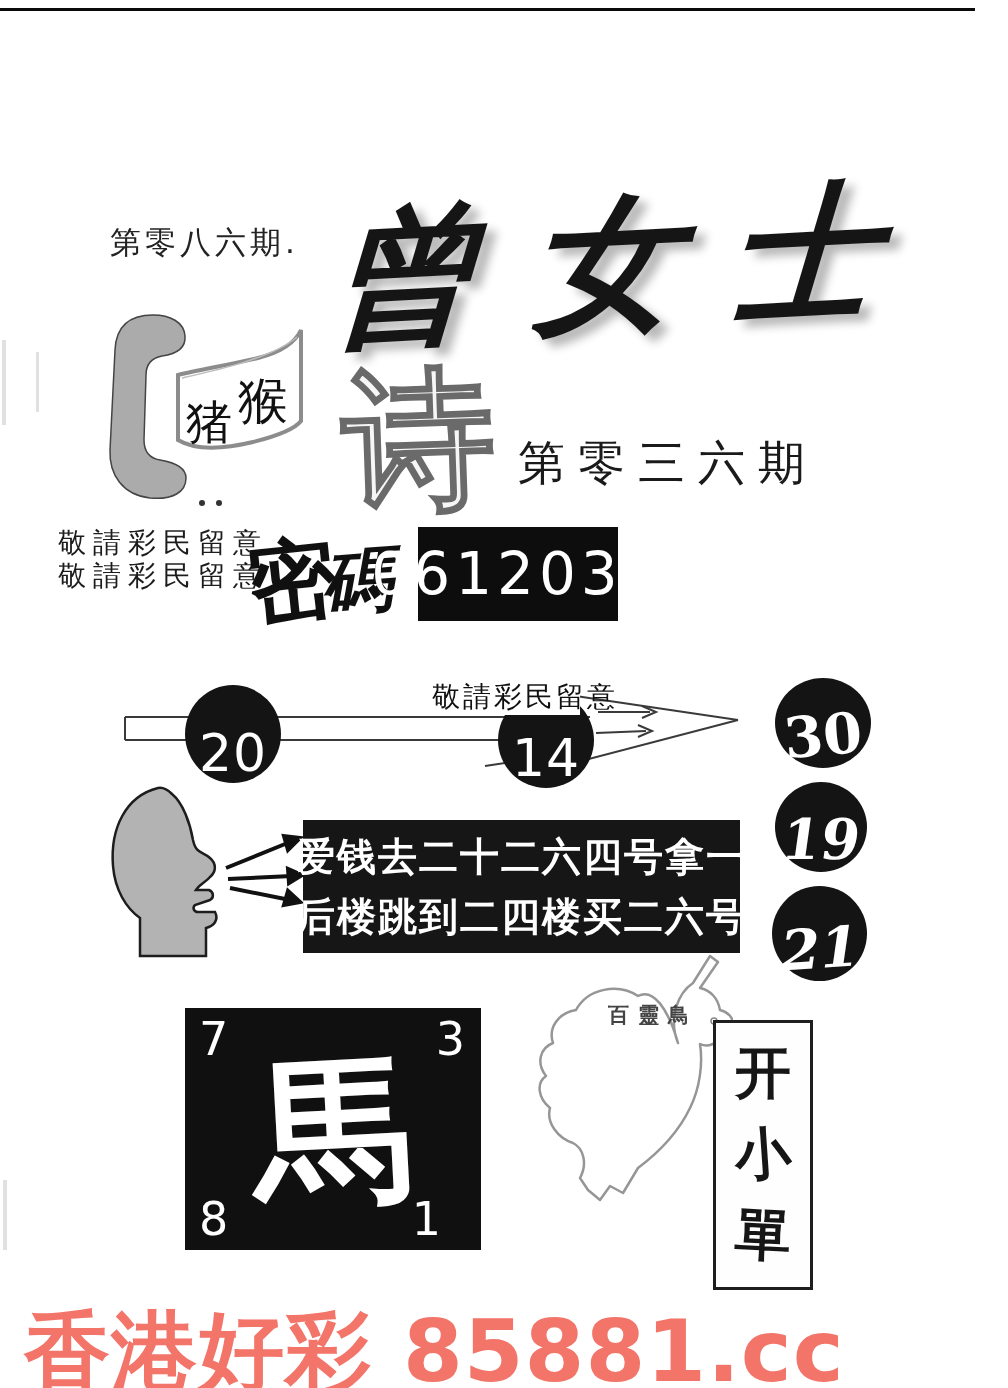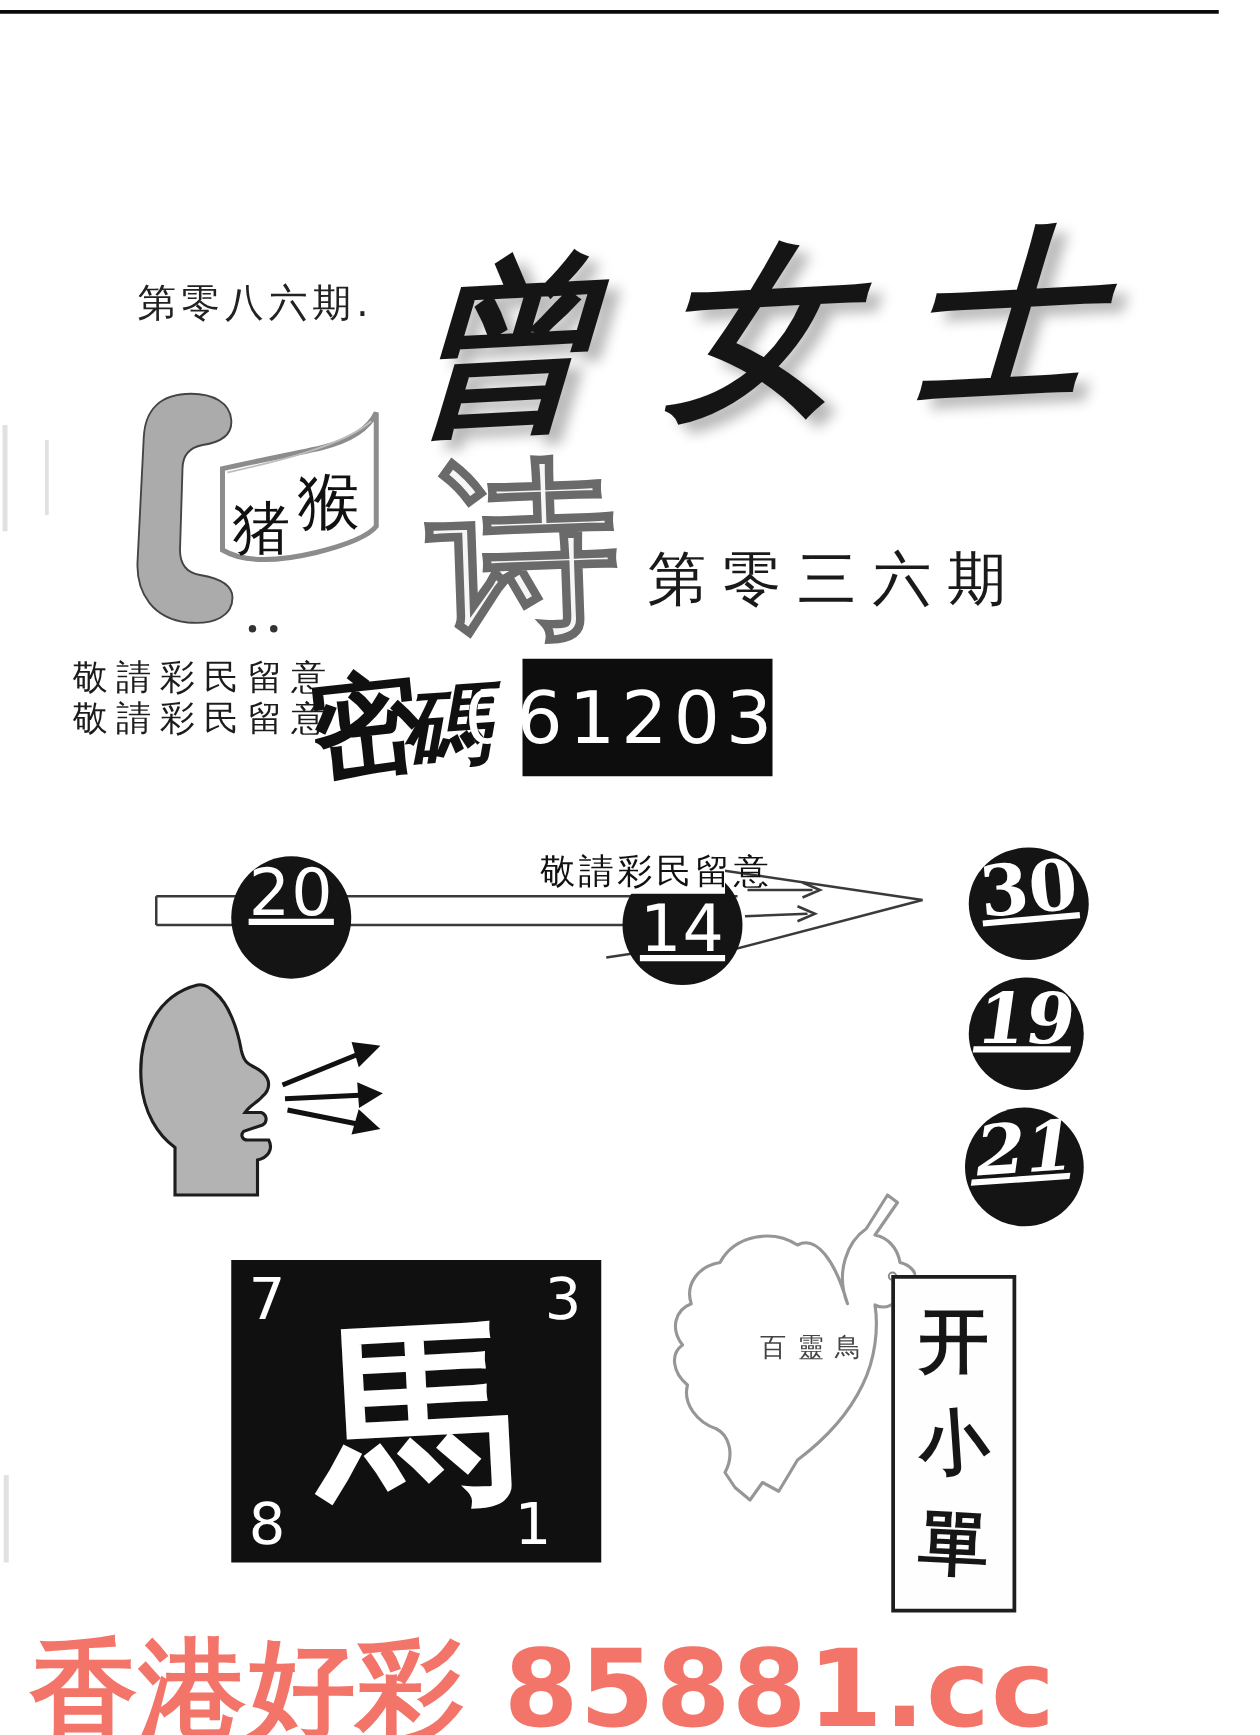--- a/index.html
+++ b/index.html
@@ -51,22 +51,22 @@
 
   .code-box{
     background:#0d0d0d;display:flex;align-items:center;justify-content:center;
   }
   .code-digits{
     color:#fff;font-size:58px;letter-spacing:5px;font-weight:400;
     font-family:"DejaVu Sans",sans-serif;
   }
 
   .ball{
-    background:#141414;border-radius:50%;display:flex;align-items:flex-start;
-    justify-content:center;color:#fff;text-decoration:underline;
+    background:#141414;border-radius:50%;display:flex;align-items:flex-end;
+    justify-content:center;color:#fff;
   }
   .ball-thin{font-size:52px;font-weight:400;letter-spacing:1px;}
   .ball-bold{font-family:"DejaVu Serif",serif;font-size:56px;font-weight:800;}
 
   .relay-label{
     background:#fff;font-size:28px;font-weight:500;letter-spacing:3px;
     color:#111;display:flex;align-items:center;white-space:nowrap;
   }
 
   .speech-box{
@@ -184,40 +184,44 @@
     <g stroke="#111" stroke-width="4" fill="#111">
       <line x1="128" y1="90" x2="192" y2="64"></line>
         <polygon points="202,60 186,58 190,72"></polygon>
       <line x1="130" y1="101" x2="194" y2="98"></line>
         <polygon points="204,97 190,91 191,105"></polygon>
       <line x1="132" y1="110" x2="192" y2="122"></line>
         <polygon points="202,124 190,113 186,127"></polygon>
     </g>
   </svg>
 
+  <div class="abs speech-box" style="left:303px;top:820px;width:437px;height:133px;">
+    <div class="speech-line">爱钱去二十二六四号拿一</div>
+    <div class="speech-line">后楼跳到二四楼买二六号</div>
+  </div>
 
   <div class="abs horse-card" style="left:185px;top:1008px;width:296px;height:242px;">
     <span class="horse-corner" style="left:14px;top:4px;">7</span>
     <span class="horse-corner" style="right:16px;top:4px;">3</span>
     <span class="horse-corner" style="left:14px;bottom:4px;">8</span>
     <span class="horse-corner" style="right:40px;bottom:4px;">1</span>
     <span class="horse-center">馬</span>
   </div>
 
   <svg class="abs" style="left:528px;top:948px;" width="205" height="295" viewBox="0 0 205 295">
     <path d="M150,95 C140,70 150,45 165,35 L182,8 L190,14 L172,40
              C182,42 190,50 192,62 C200,64 206,70 204,76 L196,78 L206,88 L192,86
              C190,96 180,100 172,96 C175,115 172,140 162,160
              C150,185 130,205 110,220 L95,245 L82,238 L72,252 L60,242 L52,230
              C60,215 55,200 45,195 C30,190 18,175 22,160 C10,150 8,135 18,128
              C8,115 12,100 25,95 C20,80 30,65 48,62 C60,40 90,35 110,48
              C125,40 140,60 150,95 Z" fill="#ffffff" stroke="#969696" stroke-width="2.5" stroke-linejoin="round"></path>
     <circle cx="186" cy="73" r="3" fill="none" stroke="#888" stroke-width="1.5"></circle>
   </svg>
-  <div class="abs bird-label" style="left:608px;top:1064px;">百靈鳥</div>
+  <div class="abs bird-label" style="left:608px;top:1001px;font-weight:bold;">百靈鳥</div>
 
   <div class="abs sign-box" style="left:713px;top:1020px;width:94px;height:244px;">
     <span class="sign-char">开</span>
     <span class="sign-char" style="transform:rotate(-4deg);">小</span>
     <span class="sign-char" style="transform:rotate(3deg);">單</span>
   </div>
 
   <div class="abs footer-banner" style="left:24px;top:1294px;">香港好彩 85881.cc</div>
 
 </div>

